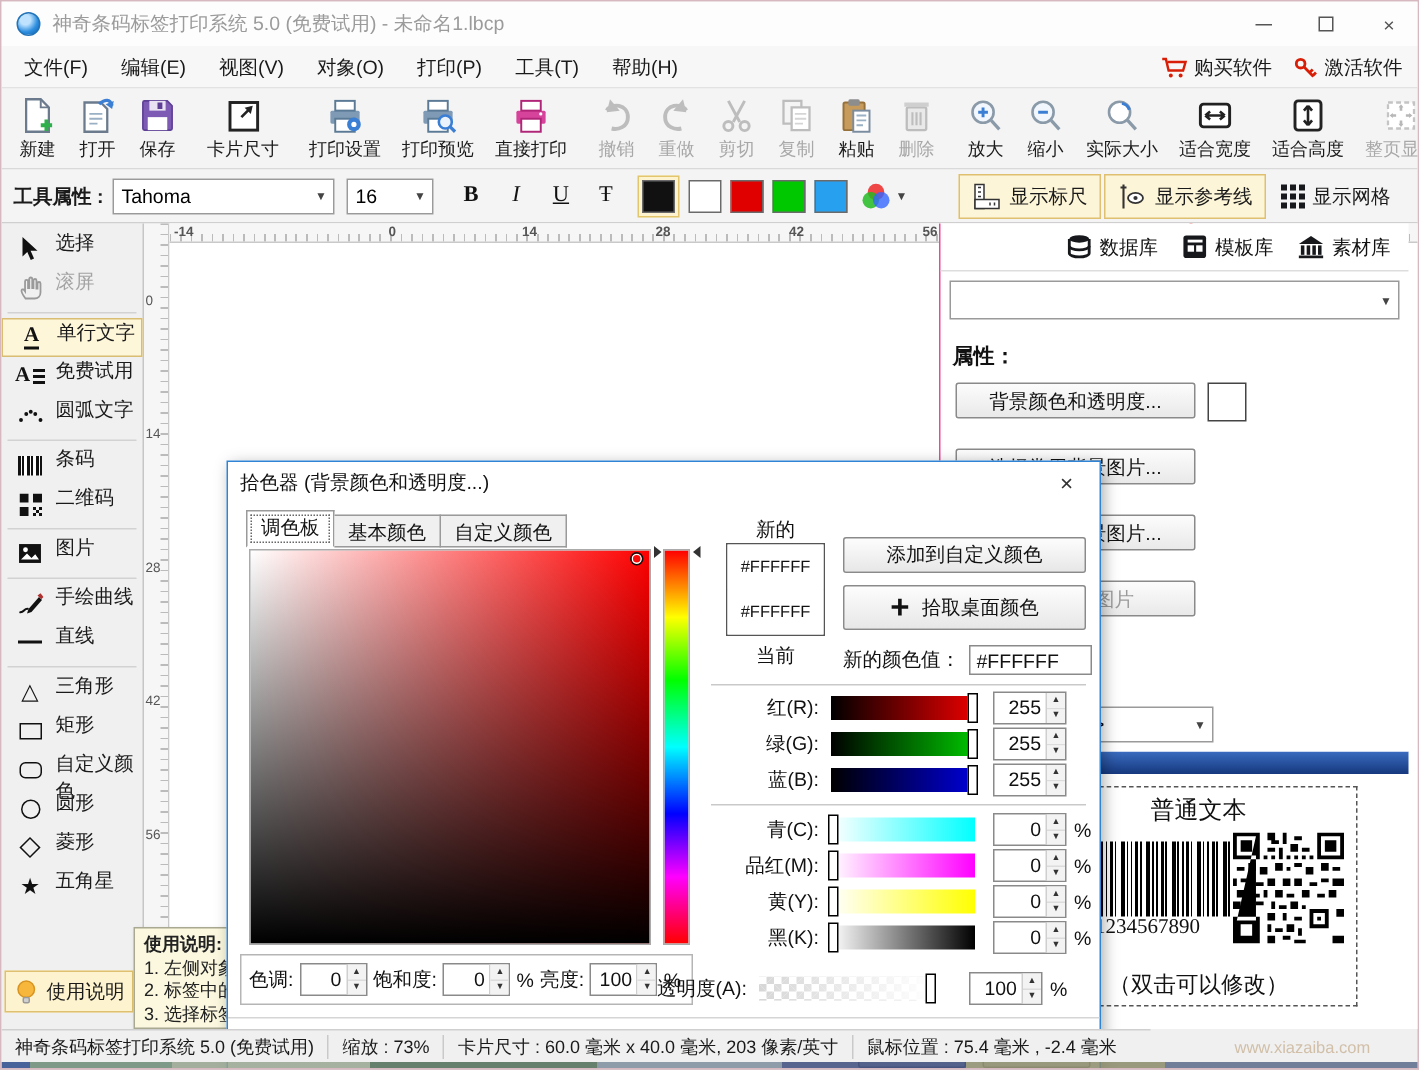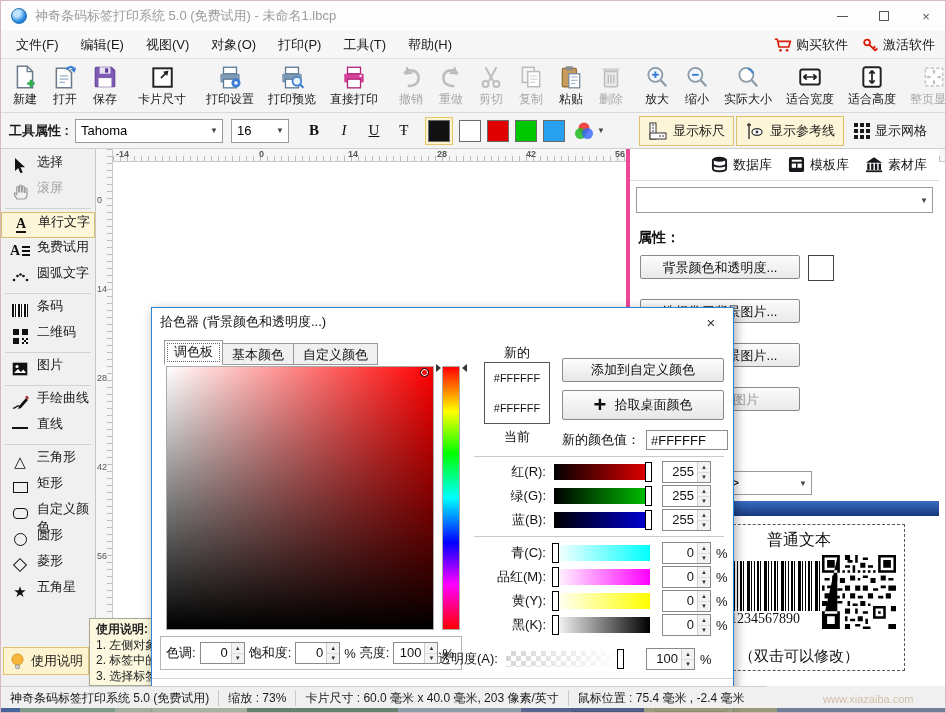--- a/index.html
+++ b/index.html
@@ -69,21 +69,21 @@
   .label-area{position:absolute;left:6px;top:8px;width:212px;height:147px;border:1px dashed #555;}
   .lbl-text{position:absolute;left:0;top:5px;width:100%;text-align:center;font-size:16px;color:#111;}
   .bc-wrap{position:absolute;left:10px;top:36px;width:122px;}
   .bc-bars{width:118px;height:50px;margin:0 auto;
     background:repeating-linear-gradient(90deg,#000 0 2px,#fff 2px 3px,#000 3px 4px,#fff 4px 7px,#000 7px 10px,#fff 10px 11px,#000 11px 12px,#fff 12px 14px,#000 14px 15px,#fff 15px 17px);}
   .bc-num{text-align:center;font-size:14px;color:#111;margin-top:0px;font-family:"Liberation Serif","DejaVu Serif",serif;}
   .qr{position:absolute;right:8px;top:30px;width:74px;height:74px;}
   .lbl-hint{position:absolute;left:0;bottom:4px;width:100%;text-align:center;font-size:15px;color:#111;}
 
   
-  .rpanel{position:absolute;left:625px;top:0;width:313px;height:352px;background:#fff;border-left:4px solid #ec4899;}
+  .rpanel{position:absolute;left:625px;top:0;width:313px;height:352px;background:#fff;border-left:1px solid #ec4899;}
   .lib-row{height:32px;display:flex;align-items:center;justify-content:flex-end;gap:4px;border-bottom:1px solid #ddd;padding-right:6px;}
   .lib-btn{display:flex;align-items:center;gap:5px;font-size:13px;color:#111;padding:0 6px;height:28px;}
   .rp-combo{margin:6px 6px 0 6px;height:26px;}
   .rp-props{font-size:14px;font-weight:bold;color:#111;margin:16px 0 8px 8px;}
   .rp-btn{display:block;width:160px;height:24px;margin:0 0 20px 10px;background:linear-gradient(#fcfcfc,#e9e9e9);border:1px solid #8a8a8a;border-radius:2px;font-size:13px;color:#111;text-align:center;line-height:22px;}
   .rp-btn.disabled{color:#9a9a9a;}
   .rp-row{display:flex;align-items:flex-start;}
   .rp-swatch{width:26px;height:26px;background:#fff;border:1px solid #444;margin-left:8px;}
   .rp-ds{margin:60px 0 0 10px;width:172px;height:24px;}
 

